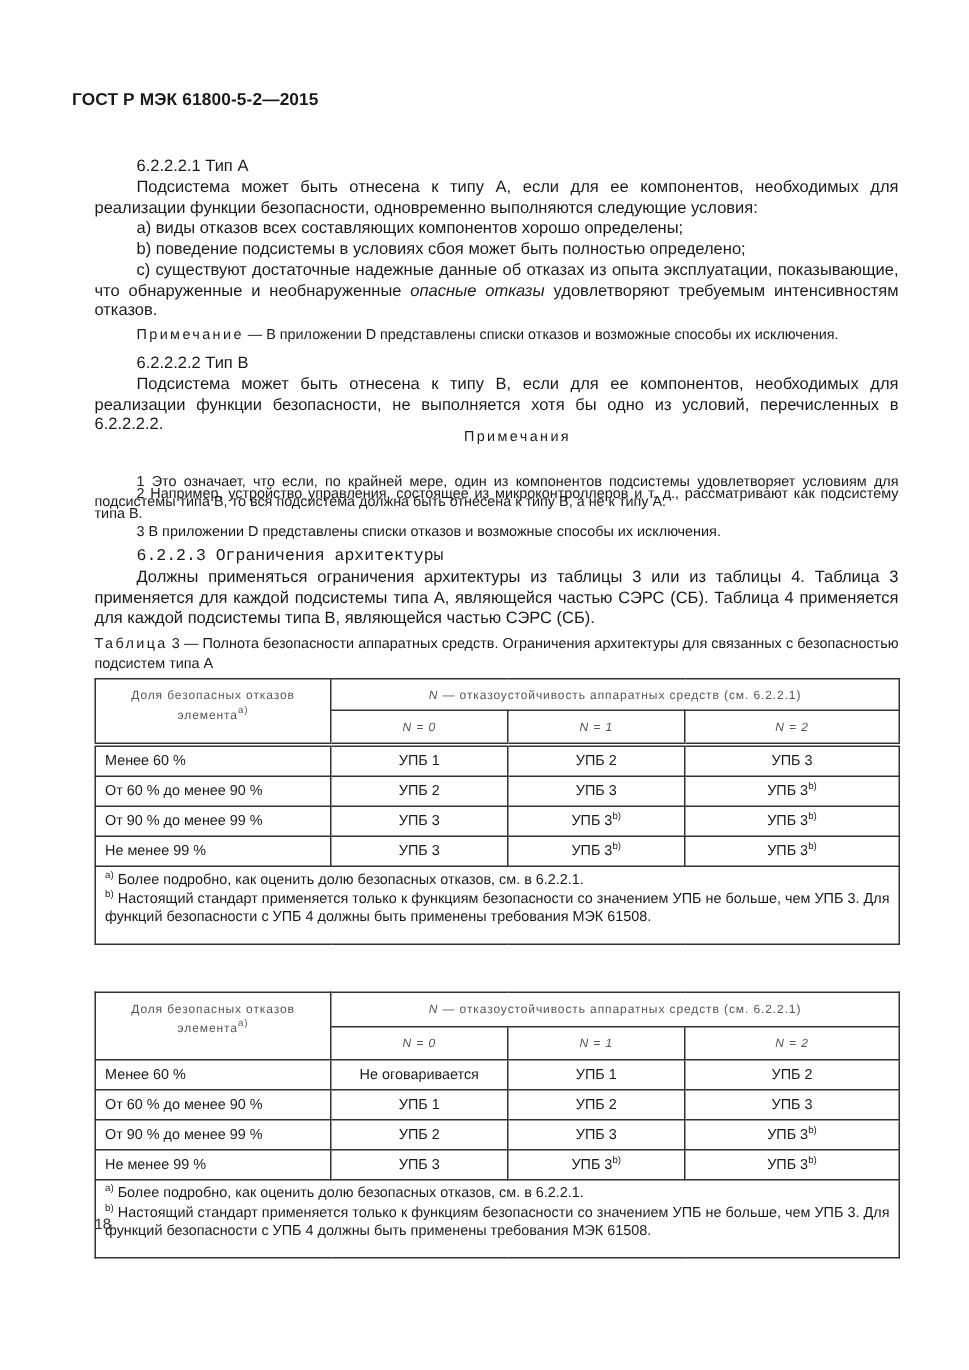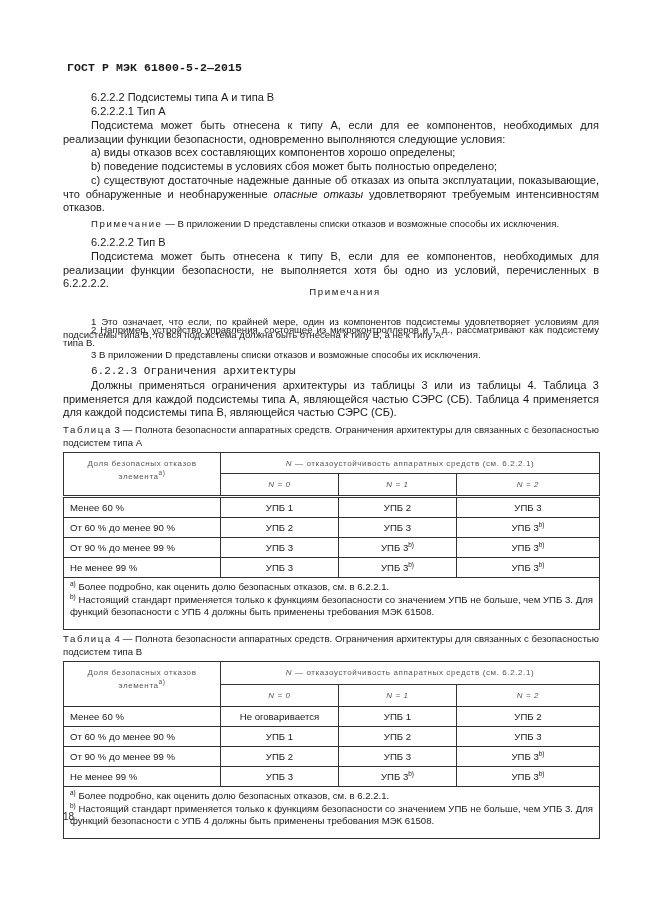--- a/index.html
+++ b/index.html
@@ -1,21 +1,21 @@
 <!DOCTYPE html>
 <html><head>
 <meta charset="utf-8">
 <style>
   html, body { margin: 0; padding: 0; }
   body {
     width: 646px; height: 913px; background: #ffffff; position: relative; overflow: hidden;
     font-family: "Liberation Sans", sans-serif; color: #1a1a1a;
   }
   .page { position: absolute; left: 0; top: 0; width: 646px; height: 913px; }
-  .hdr { position: absolute; left: 67px; top: 61px; font-size: 11.5px; font-weight: bold; letter-spacing: 0.1px; font-family: Liberation Mono, monospace; }
+  .hdr { position: absolute; left: 48px; top: 61px; font-size: 11.5px; font-weight: bold; letter-spacing: 0.1px; }
   .txt { position: absolute; left: 63px; width: 536px; font-size: 11px; line-height: 13.5px; }
   .ind { text-indent: 28px; }
   .just { text-align: justify; }
   .small { font-size: 9.6px; line-height: 12.5px; }
   .spaced { letter-spacing: 1.6px; }
   .it { font-style: italic; }
   .cap { position: absolute; left: 63px; width: 536px; font-size: 9.6px; line-height: 12.5px; text-align: justify; }
   table.gt {
     position: absolute; left: 63px; width: 536px; border-collapse: collapse; table-layout: fixed;
     font-size: 9.6px;
@@ -29,21 +29,20 @@
   sup { font-size: 6.5px; vertical-align: 4px; line-height: 0; }
   .pgnum { position: absolute; left: 63px; top: 811px; font-size: 10px; color: #333; }
 </style>
 </head>
 <body>
 
 <div class="page">
 
   <div class="hdr">ГОСТ Р МЭК 61800-5-2—2015</div>
 
-  <div class="txt ind" style="top:91px;">6.2.2.2  Подсистемы типа А и типа В</div>
   <div class="txt ind" style="top:105px;">6.2.2.2.1  Тип А</div>
   <div class="txt ind just" style="top:119px;">Подсистема может быть отнесена к типу А, если для ее компонентов, необходимых для реализации функции безопасности, одновременно выполняются следующие условия:</div>
   <div class="txt ind" style="top:146px;">a) виды отказов всех составляющих компонентов хорошо определены;</div>
   <div class="txt ind" style="top:160px;">b) поведение подсистемы в условиях сбоя может быть полностью определено;</div>
   <div class="txt ind just" style="top:174px;"><span>c) существуют достаточные надежные данные об отказах из опыта эксплуатации, показывающие, что обнаруженные и необнаруженные </span><span class="it">опасные отказы</span><span> удовлетворяют требуемым интенсивностям отказов.</span></div>
 
   <div class="txt ind small" style="top:218px;"><span class="spaced">Примечание</span><span> — В приложении D представлены списки отказов и возможные способы их исключения.</span></div>
 
   <div class="txt ind" style="top:236px;">6.2.2.2.2  Тип В</div>
   <div class="txt ind just" style="top:250px;">Подсистема может быть отнесена к типу В, если для ее компонентов, необходимых для реализации функции безопасности, не выполняется хотя бы одно из условий, перечисленных в 6.2.2.2.2.</div>
@@ -101,21 +100,20 @@
     </tr>
     <tr>
       <td class="fn" colspan="4">
         <div><sup>a)</sup><span> Более подробно, как оценить долю безопасных отказов, см. в 6.2.2.1.</span></div>
         <div><sup>b)</sup><span> Настоящий стандарт применяется только к функциям безопасности со значением УПБ не больше, чем УПБ 3. Для функций безопасности с УПБ 4 должны быть применены требования МЭК 61508.</span></div>
       </td>
     </tr>
   </tbody>
     </table>
 
-  <div class="cap" style="top:633px;"><span class="spaced">Таблица</span><span> 4 — Полнота безопасности аппаратных средств. Ограничения архитектуры для связанных с безопасностью подсистем типа В</span></div>
 
   <table class="gt" style="top:661px;">
     <colgroup>
         <col style="width:157px">
         <col style="width:118px">
         <col style="width:118px">
         <col style="width:143px">
       </colgroup>
     <tbody>
         <tr>

